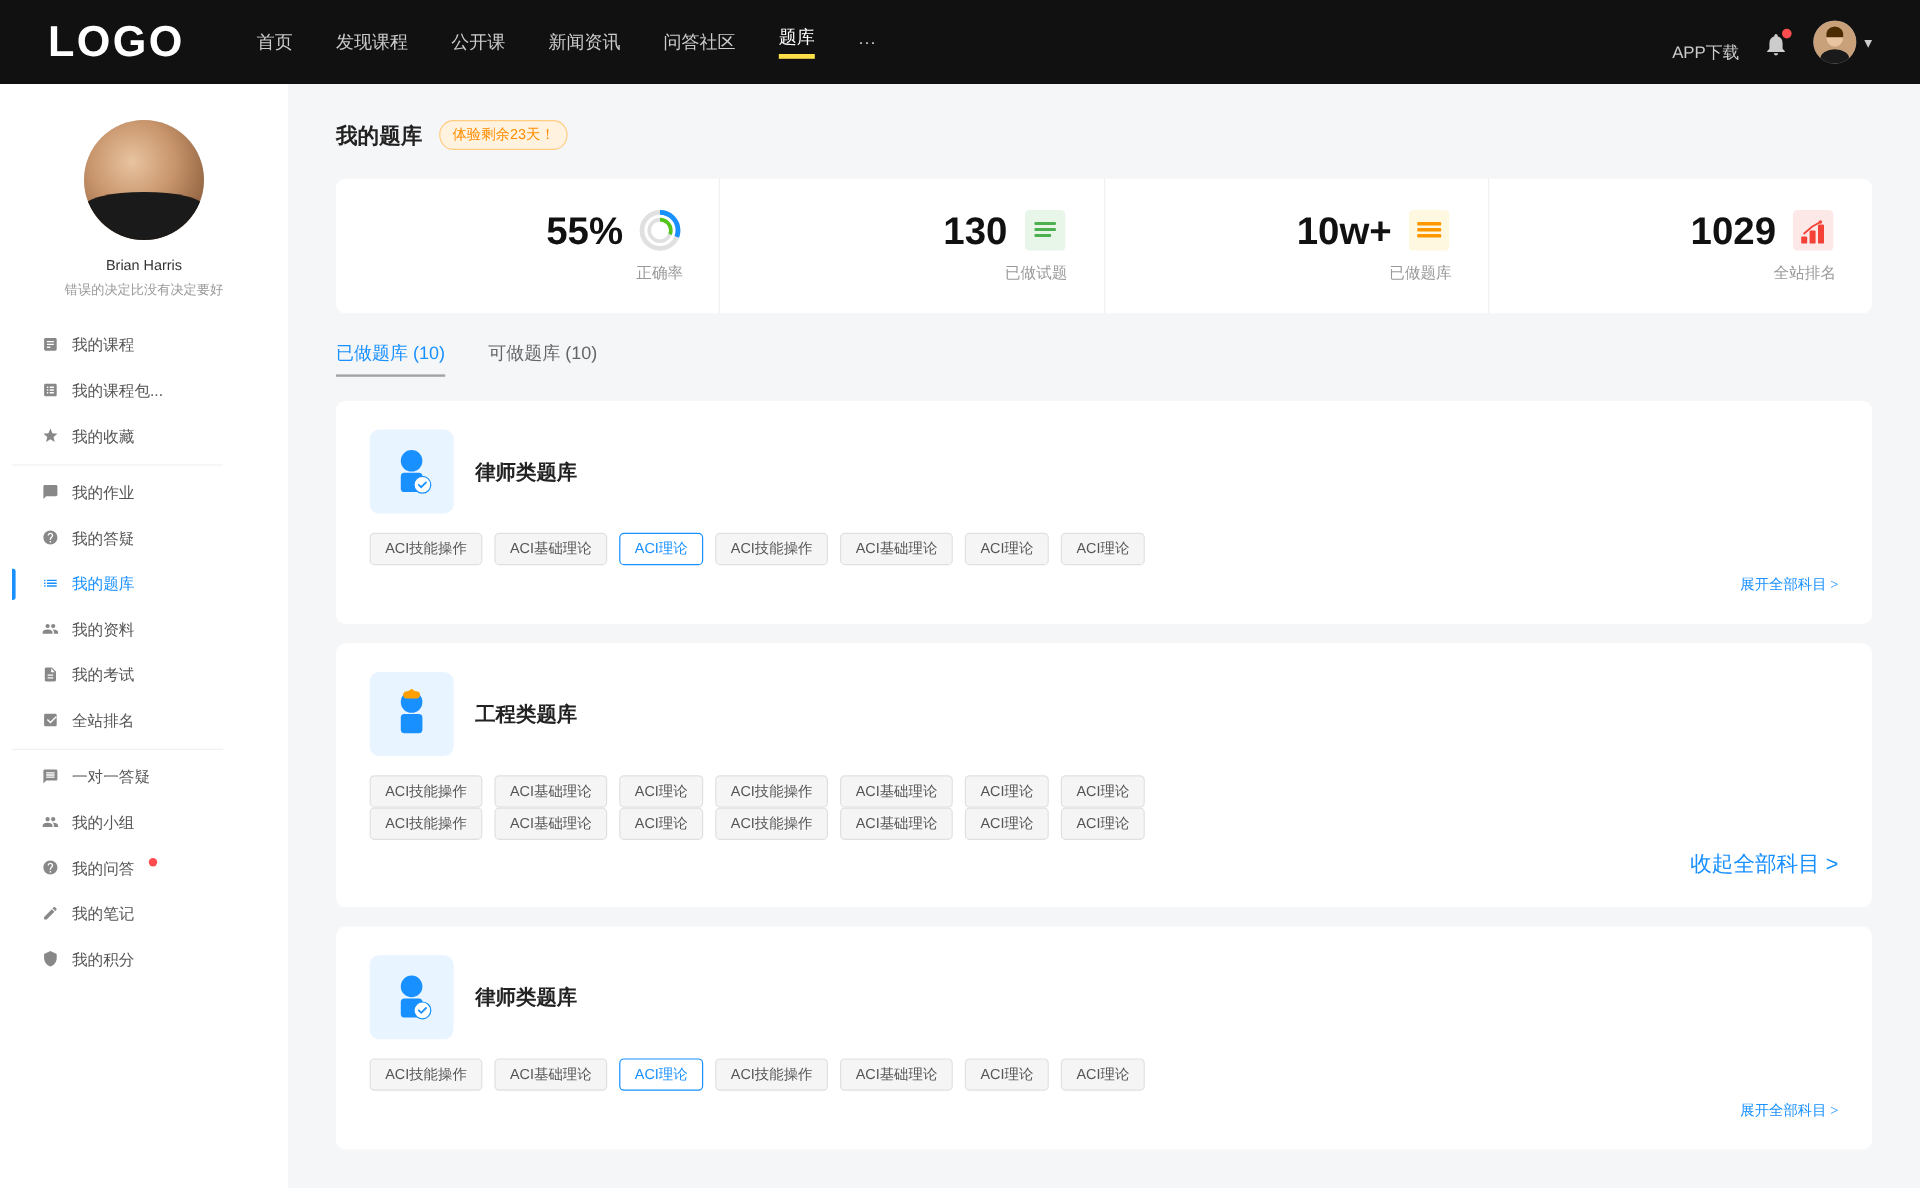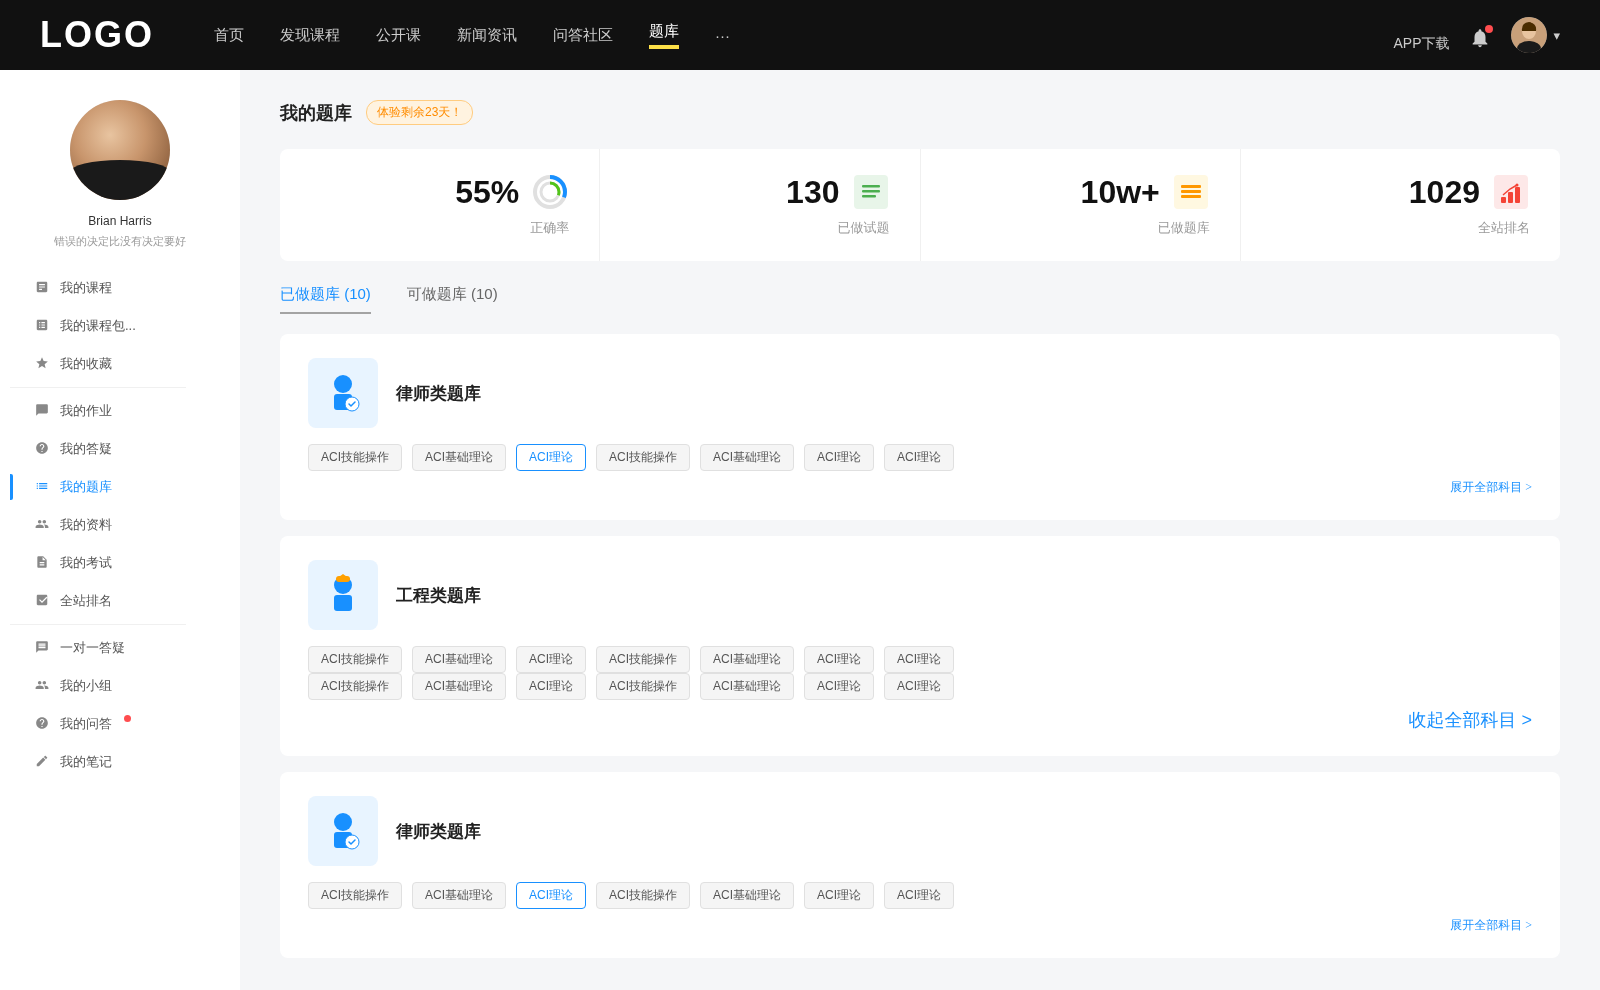--- a/index.html
+++ b/index.html
@@ -501,20 +501,28 @@
         <span class="red-dot"></span>
       </div>
       <div class="menu-item">
         <div class="menu-icon">
           <svg width="14" height="14" viewBox="0 0 24 24" fill="#888">
               <path d="M3 17.25V21h3.75L17.81 9.94l-3.75-3.75L3 17.25zM20.71 7.04c.39-.39.39-1.02 0-1.41l-2.34-2.34c-.39-.39-1.02-.39-1.41 0l-1.83 1.83 3.75 3.75 1.83-1.83z"></path>
             </svg>
         </div>
         <span>我的笔记</span>
       </div>
+      <div class="menu-item">
+        <div class="menu-icon">
+          <svg width="14" height="14" viewBox="0 0 24 24" fill="#888">
+              <path d="M12 1L3 5v6c0 5.55 3.84 10.74 9 12 5.16-1.26 9-6.45 9-12V5l-9-4z"></path>
+            </svg>
+        </div>
+        <span>我的积分</span>
+      </div>
     </div>
   </aside>
 
   <main class="content">
 
     <div class="page-header">
       <span class="page-title">我的题库</span>
       <span class="trial-badge">体验剩余23天！</span>
     </div>
 

